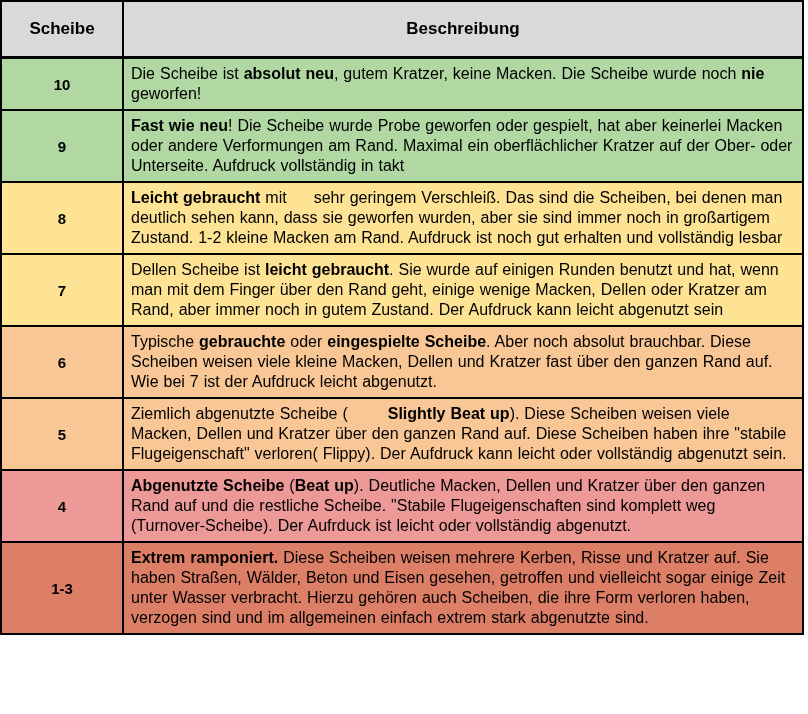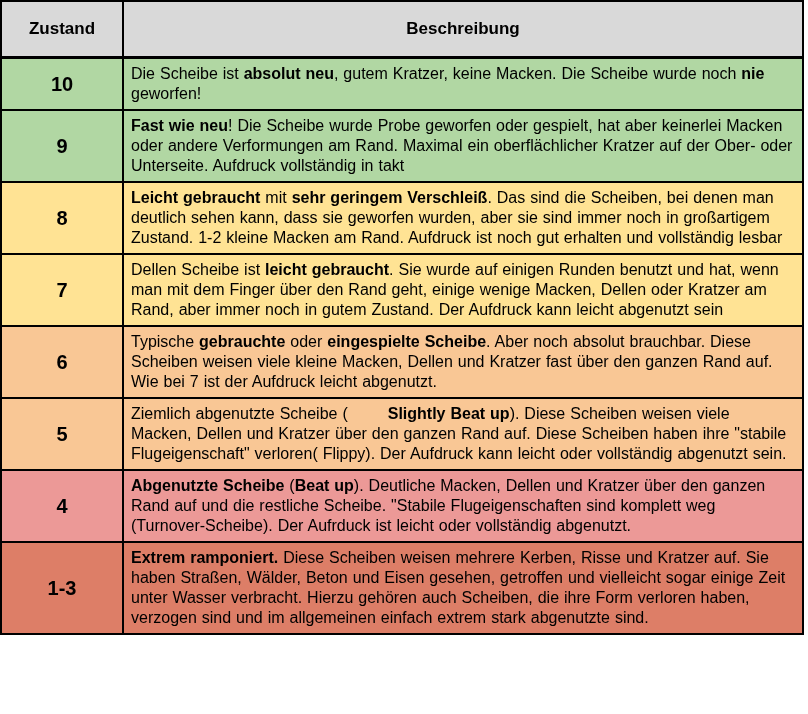--- a/index.html
+++ b/index.html
@@ -26,53 +26,53 @@
     font-size: 17px;
     height: 52px;
     text-align: center;
     vertical-align: middle;
     border-bottom-width: 3px !important;
   }
   td.cond {
     text-align: center;
     vertical-align: middle;
     font-weight: bold;
-    font-size: 20px;
+    font-size: 15px;
   }
   td.desc {
     font-size: 16px;
     line-height: 20px;
     padding: 5px 8px 5px 7px;
     vertical-align: middle;
     text-align: left;
     word-spacing: 0.5px;
   }
 </style>
 </head>
 <body>
 
 <table class="condition-table">
   <thead>
     <tr>
-      <th class="col-condition">Zustand</th>
+      <th class="col-condition">Scheibe</th>
       <th class="col-description">Beschreibung</th>
     </tr>
   </thead>
   <tbody id="table-body">
       <tr style="background-color: rgb(177, 215, 163);">
     <td class="cond">10</td>
     <td class="desc"><span>Die Scheibe ist </span><span style="font-weight: bold;">absolut neu</span><span>, gutem Kratzer, keine Macken. Die Scheibe wurde noch </span><span style="font-weight: bold;">nie</span><span> geworfen!</span></td>
   </tr>
       <tr style="background-color: rgb(177, 215, 163);">
     <td class="cond">9</td>
     <td class="desc"><span style="font-weight: bold;">Fast wie neu</span><span>! Die Scheibe wurde Probe geworfen oder gespielt, hat aber keinerlei Macken oder andere Verformungen am Rand. Maximal ein oberflächlicher Kratzer auf der Ober- oder Unterseite. Aufdruck vollständig in takt</span></td>
   </tr>
       <tr style="background-color: rgb(255, 227, 148);">
     <td class="cond">8</td>
-    <td class="desc"><span style="font-weight: bold;">Leicht gebraucht</span><span> mit </span><span style="font-weight: bold;">sehr geringem Verschleiß</span><span>. Das sind die Scheiben, bei denen man deutlich sehen kann, dass sie geworfen wurden, aber sie sind immer noch in großartigem Zustand. 1-2 kleine Macken am Rand. Aufdruck ist noch gut erhalten und vollständig lesbar</span></td>
+    <td class="desc"><span style="font-weight: bold;">Leicht gebraucht</span><span> mit </span><span style="font-weight: normal; margin-left: 22px;">sehr geringem Verschleiß</span><span>. Das sind die Scheiben, bei denen man deutlich sehen kann, dass sie geworfen wurden, aber sie sind immer noch in großartigem Zustand. 1-2 kleine Macken am Rand. Aufdruck ist noch gut erhalten und vollständig lesbar</span></td>
   </tr>
       <tr style="background-color: rgb(255, 227, 148);">
     <td class="cond">7</td>
     <td class="desc"><span>Dellen Scheibe ist </span><span style="font-weight: bold;">leicht gebraucht</span><span>. Sie wurde auf einigen Runden benutzt und hat, wenn man mit dem Finger über den Rand geht, einige wenige Macken, Dellen oder Kratzer am Rand, aber immer noch in gutem Zustand. Der Aufdruck kann leicht abgenutzt sein</span></td>
   </tr>
       <tr style="background-color: rgb(249, 199, 149);">
     <td class="cond">6</td>
     <td class="desc"><span>Typische </span><span style="font-weight: bold;">gebrauchte</span><span> oder </span><span style="font-weight: bold;">eingespielte Scheibe</span><span>. Aber noch absolut brauchbar. Diese Scheiben weisen viele kleine Macken, Dellen und Kratzer fast über den ganzen Rand auf. Wie bei 7 ist der Aufdruck leicht abgenutzt.</span></td>
   </tr>
       <tr style="background-color: rgb(249, 199, 149);">

